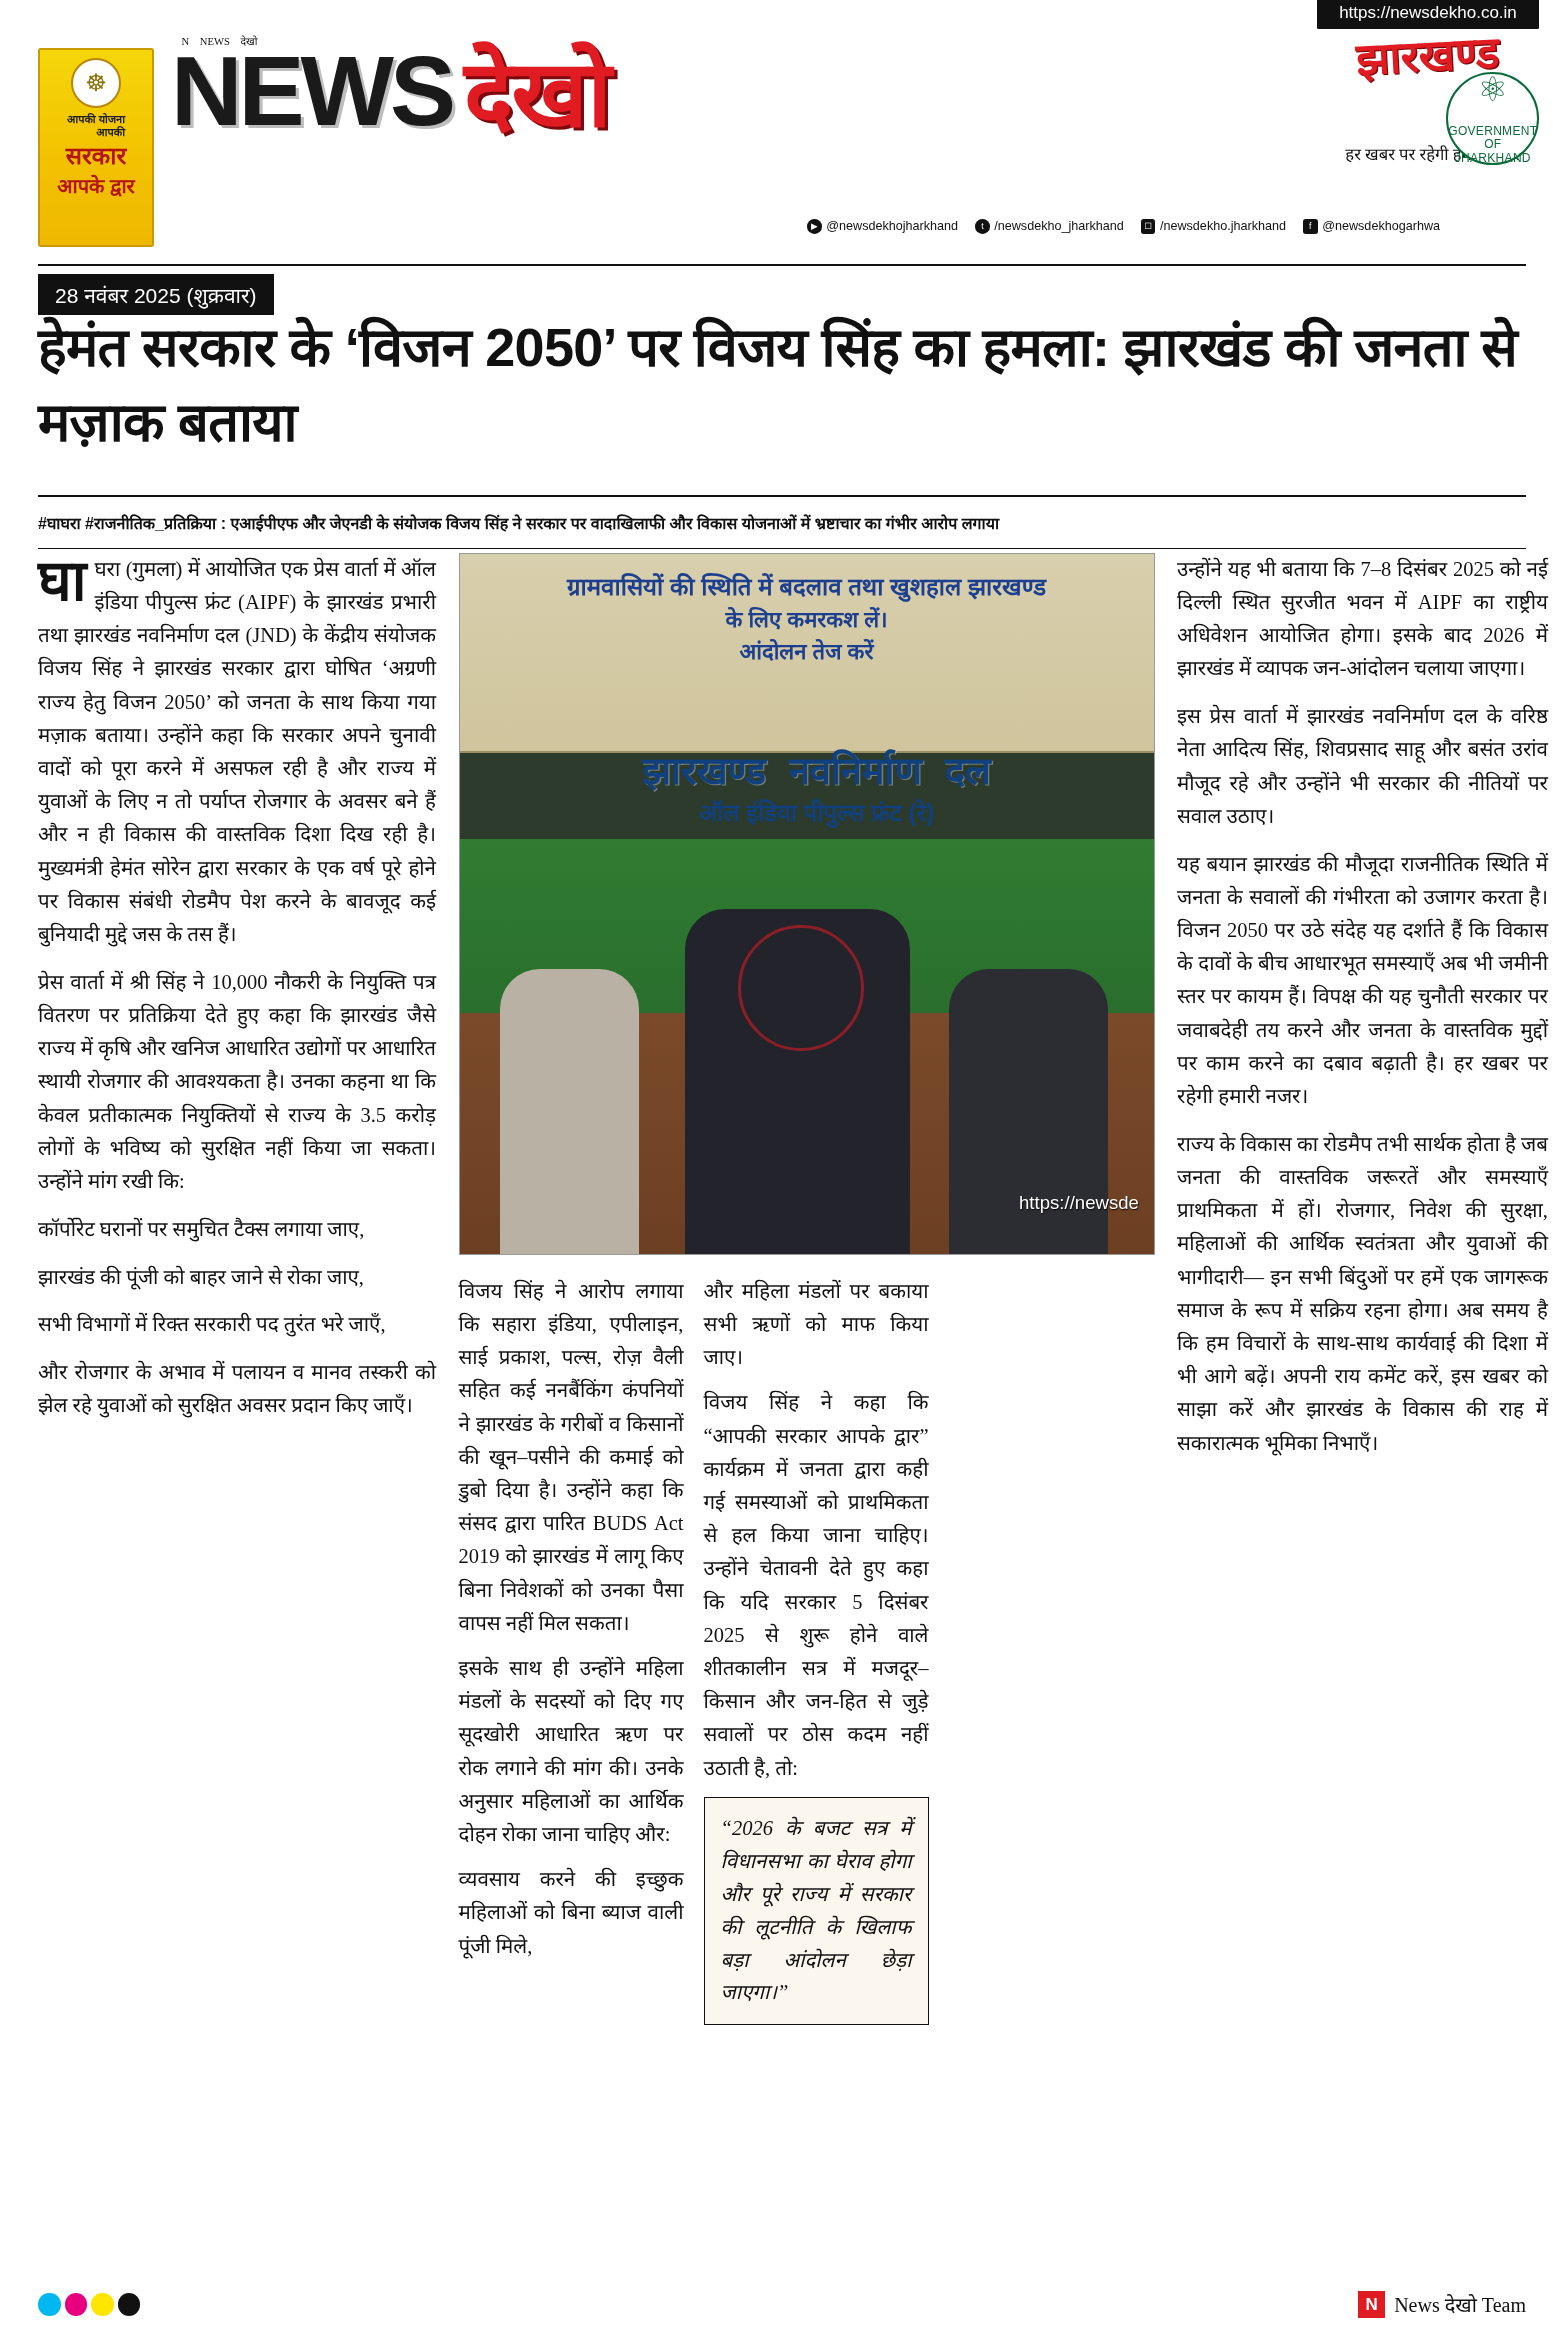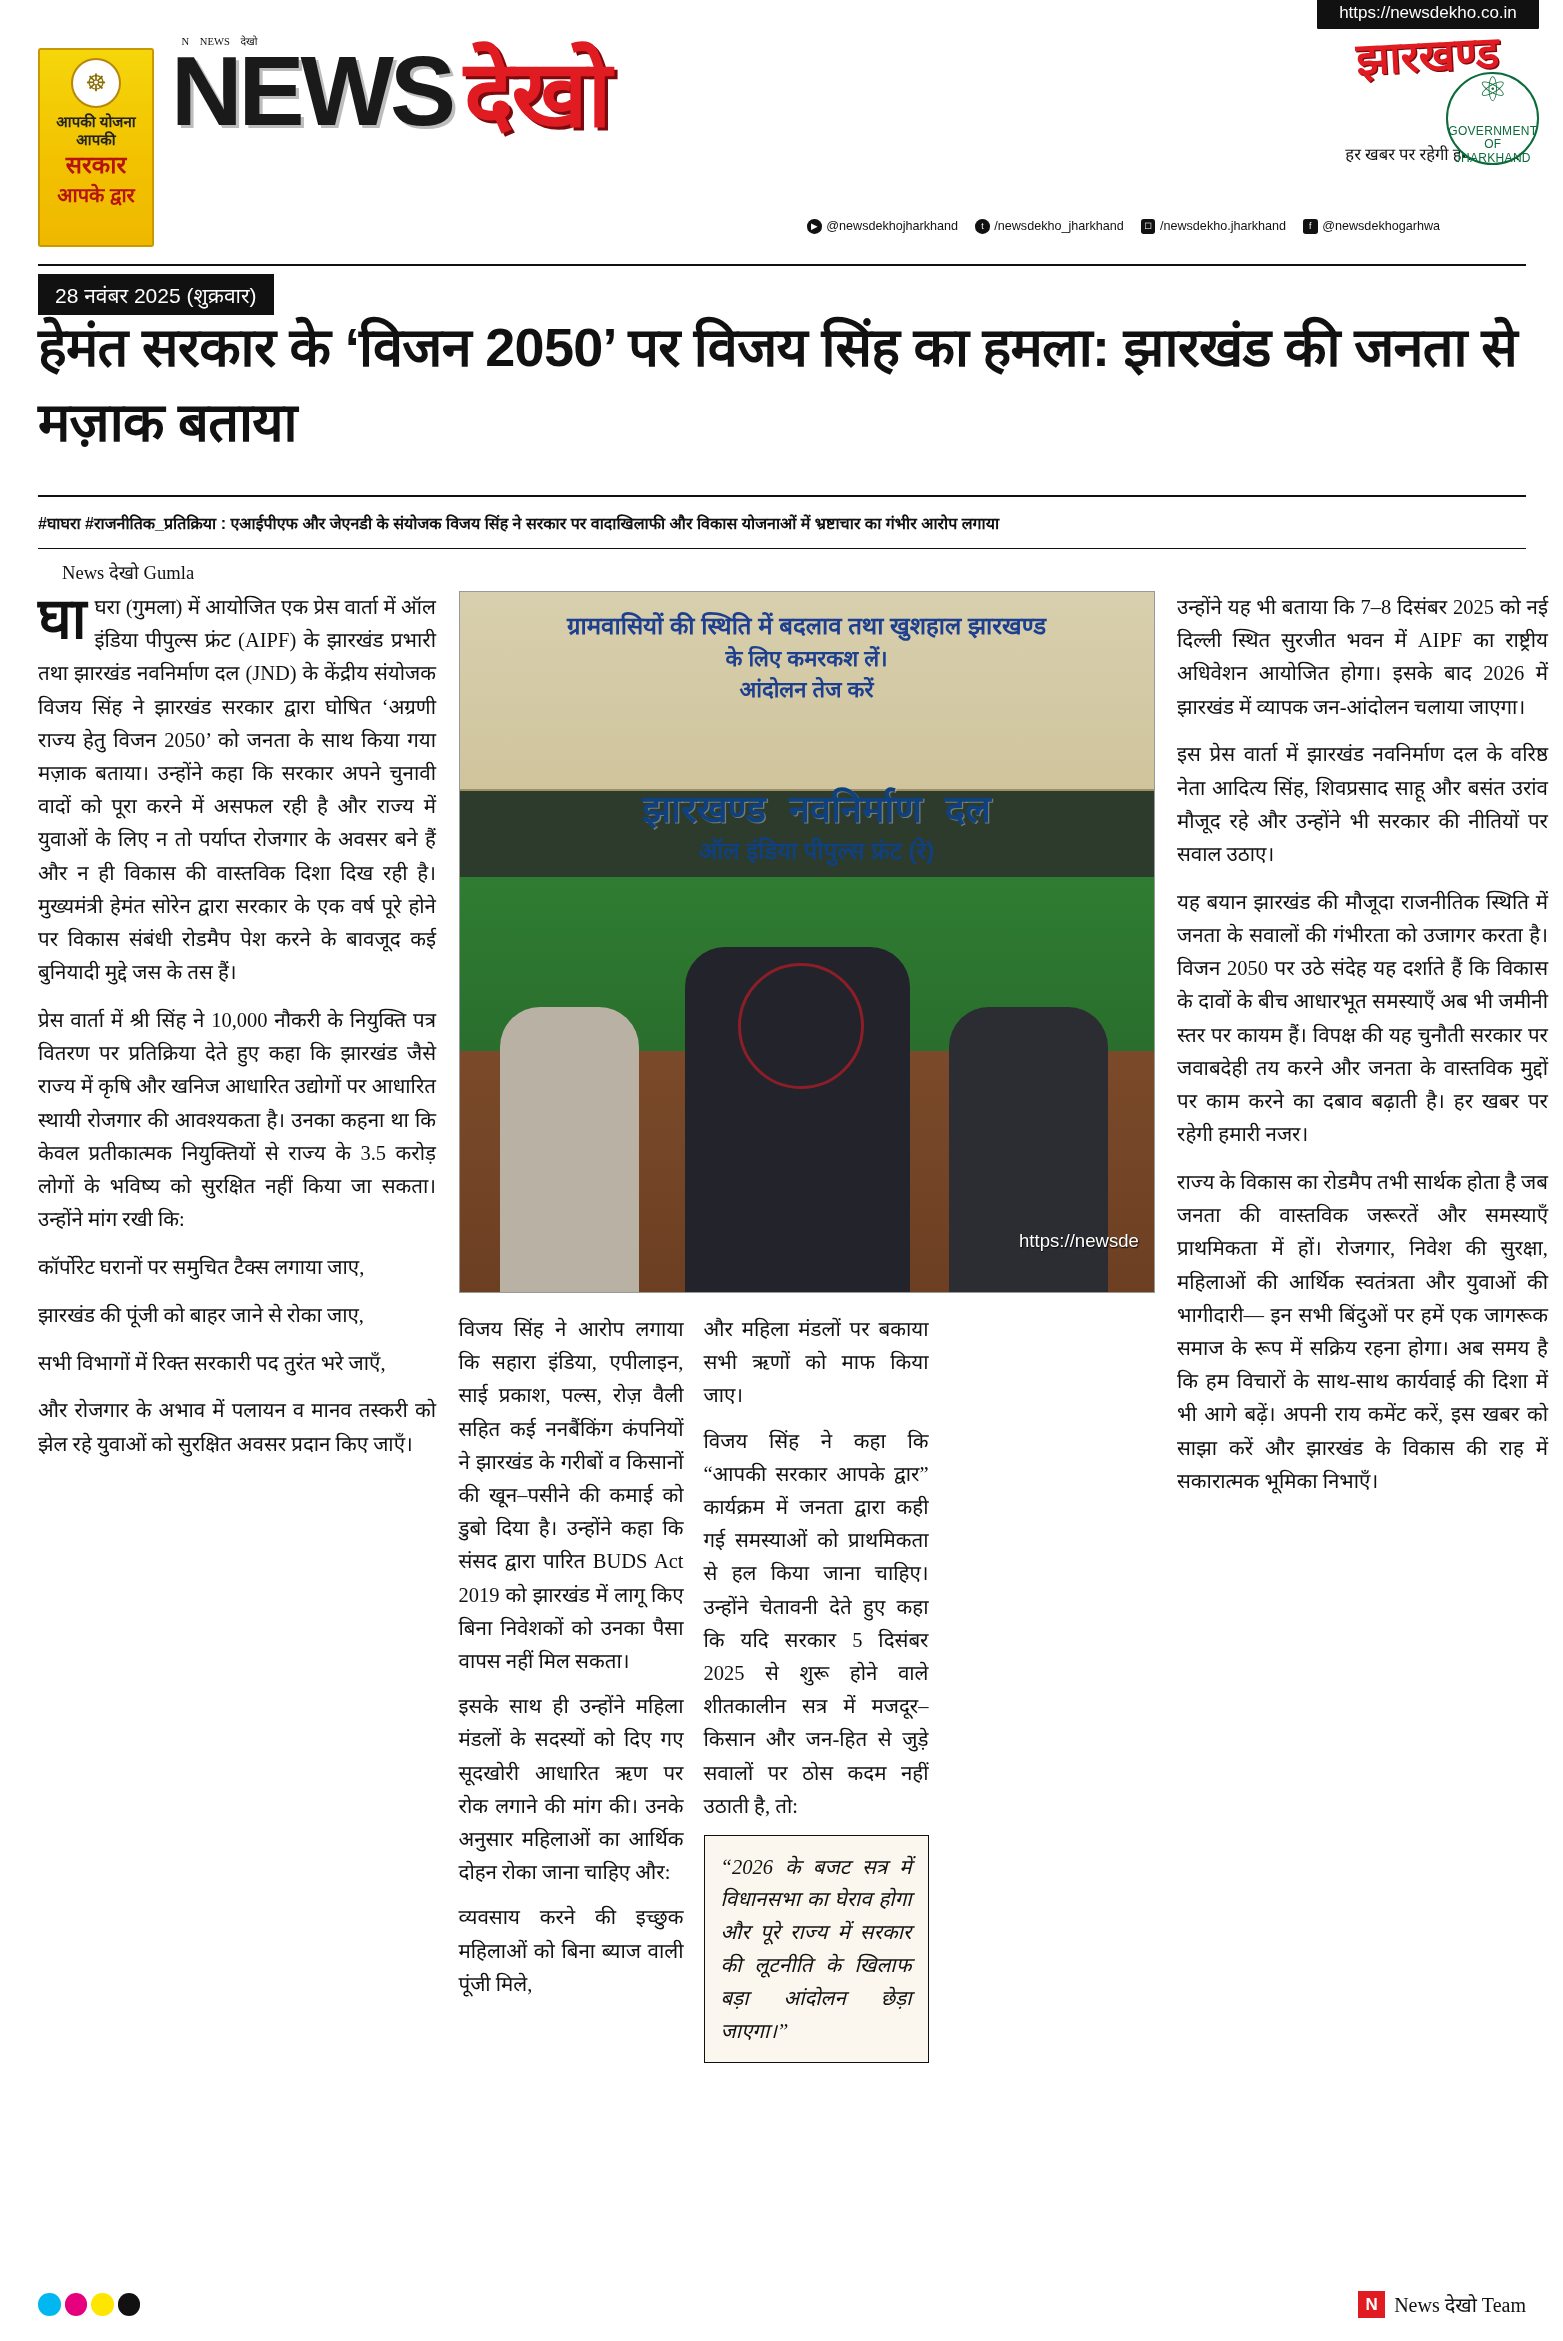--- a/index.html
+++ b/index.html
@@ -35,21 +35,21 @@
     padding-top:8px;
     flex:none;
   }
   .gov-badge .seal {
     width:50px;height:50px;border-radius:50%;
     background:#fff;border:2px solid #b8860b;
     display:flex;align-items:center;justify-content:center;
     font-size:24px;color:#8a6d00;
   }
   .gov-badge .l1,.gov-badge .l2 { font-family:"Liberation Sans",sans-serif; font-weight:bold; color:#222; }
-  .gov-badge .l1 { font-size:15px;margin-top:5.3px;line-height:1.15;text-align:center; }
+  .gov-badge .l1 { font-size:11px;margin-top:5.3px;line-height:1.15;text-align:right; }
   .gov-badge .l2 { font-size:24px;color:#b5140f;margin-top:4px;text-align:center;line-height:1.1; }
   .gov-badge .l3 { font-size:20px;color:#b5140f;font-weight:bold;font-family:"Liberation Sans",sans-serif;margin-top:2.7px; }
 
   .logo-block {
     flex:1;
     padding-left:17px;
     position:relative;
   }
   .logo-top {
     display:flex; align-items:center; gap:10.6px; margin-top:34px;
@@ -297,21 +297,20 @@
 
   <div class="rule-top"></div>
   <div class="datebar">28 नवंबर 2025 (शुक्रवार)</div>
 
   <h1 class="headline">हेमंत सरकार के ‘विजन 2050’ पर विजय सिंह का हमला: झारखंड की जनता से मज़ाक बताया</h1>
   <div class="hl-rule"></div>
 
   <div class="tags">#घाघरा #राजनीतिक_प्रतिक्रिया : एआईपीएफ और जेएनडी के संयोजक विजय सिंह ने सरकार पर वादाखिलाफी और विकास योजनाओं में भ्रष्टाचार का गंभीर आरोप लगाया</div>
   <div class="tags-rule"></div>
 
-  <div class="byline">News देखो Gumla</div>
 
   <div class="cols">
 
     <div class="col col1">
       <p class="body"><span class="dropcap">घा</span><span>घरा (गुमला) में आयोजित एक प्रेस वार्ता में ऑल इंडिया पीपुल्स फ्रंट (AIPF) के झारखंड प्रभारी तथा झारखंड नवनिर्माण दल (JND) के केंद्रीय संयोजक विजय सिंह ने झारखंड सरकार द्वारा घोषित ‘अग्रणी राज्य हेतु विजन 2050’ को जनता के साथ किया गया मज़ाक बताया। उन्होंने कहा कि सरकार अपने चुनावी वादों को पूरा करने में असफल रही है और राज्य में युवाओं के लिए न तो पर्याप्त रोजगार के अवसर बने हैं और न ही विकास की वास्तविक दिशा दिख रही है। मुख्यमंत्री हेमंत सोरेन द्वारा सरकार के एक वर्ष पूरे होने पर विकास संबंधी रोडमैप पेश करने के बावजूद कई बुनियादी मुद्दे जस के तस हैं।</span></p>
       <p class="body">प्रेस वार्ता में श्री सिंह ने 10,000 नौकरी के नियुक्ति पत्र वितरण पर प्रतिक्रिया देते हुए कहा कि झारखंड जैसे राज्य में कृषि और खनिज आधारित उद्योगों पर आधारित स्थायी रोजगार की आवश्यकता है। उनका कहना था कि केवल प्रतीकात्मक नियुक्तियों से राज्य के 3.5 करोड़ लोगों के भविष्य को सुरक्षित नहीं किया जा सकता। उन्होंने मांग रखी कि:</p>
       <p class="body">कॉर्पोरेट घरानों पर समुचित टैक्स लगाया जाए,</p>
       <p class="body">झारखंड की पूंजी को बाहर जाने से रोका जाए,</p>
       <p class="body">सभी विभागों में रिक्त सरकारी पद तुरंत भरे जाएँ,</p>
       <p class="body">और रोजगार के अभाव में पलायन व मानव तस्करी को झेल रहे युवाओं को सुरक्षित अवसर प्रदान किए जाएँ।</p>

